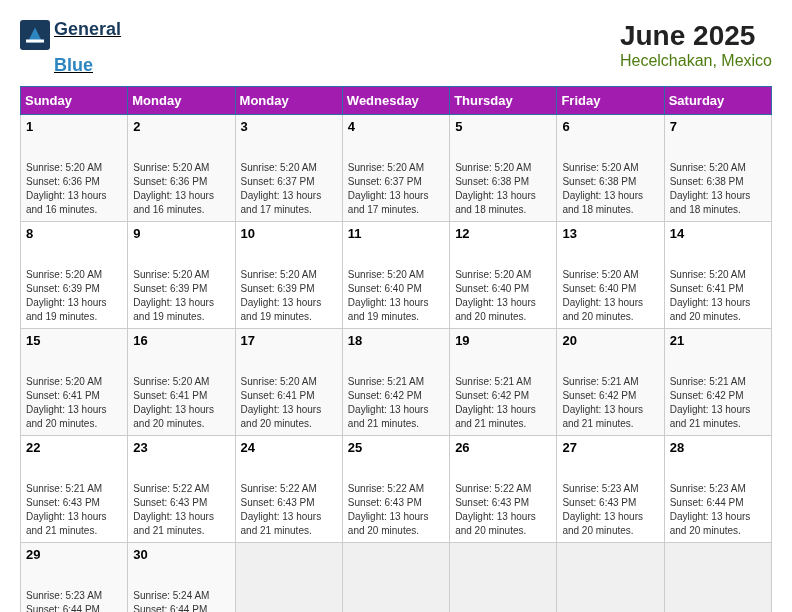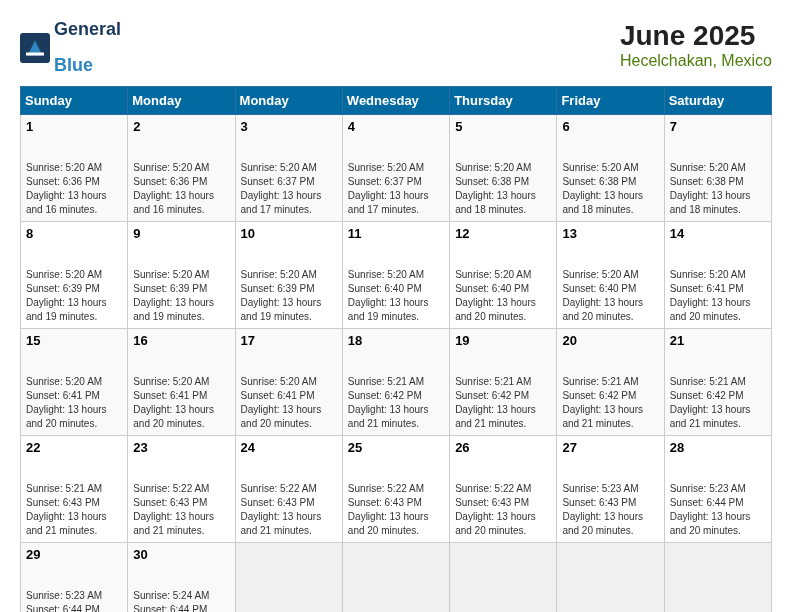--- a/index.html
+++ b/index.html
@@ -11,21 +11,21 @@
       padding: 20px;
     }
     .header-area {
       display: flex;
       justify-content: space-between;
       align-items: flex-start;
       margin-bottom: 10px;
     }
     .logo {
       display: flex;
-      align-items: center;
+      text-decoration: underline;
     }
     .logo-text {
       font-size: 18px;
       font-weight: bold;
       color: #1a3a5c;
       line-height: 1.1;
     }
     .logo-icon {
       width: 30px;
       height: 30px;
@@ -42,21 +42,21 @@
       font-size: 16px;
       color: #4d7c0f;
       font-weight: normal;
     }
     table {
       width: 100%;
       border-collapse: collapse;
       font-size: 10.5px;
     }
     thead tr th {
-      background: #0369a1;
+      background: #a21caf;
       color: #fff;
       font-weight: bold;
       font-size: 13px;
       padding: 6px 4px;
       text-align: left;
       border: 1px solid #2e6da4;
     }
     tbody tr td {
       border: 1px solid #ccc;
       vertical-align: top;

